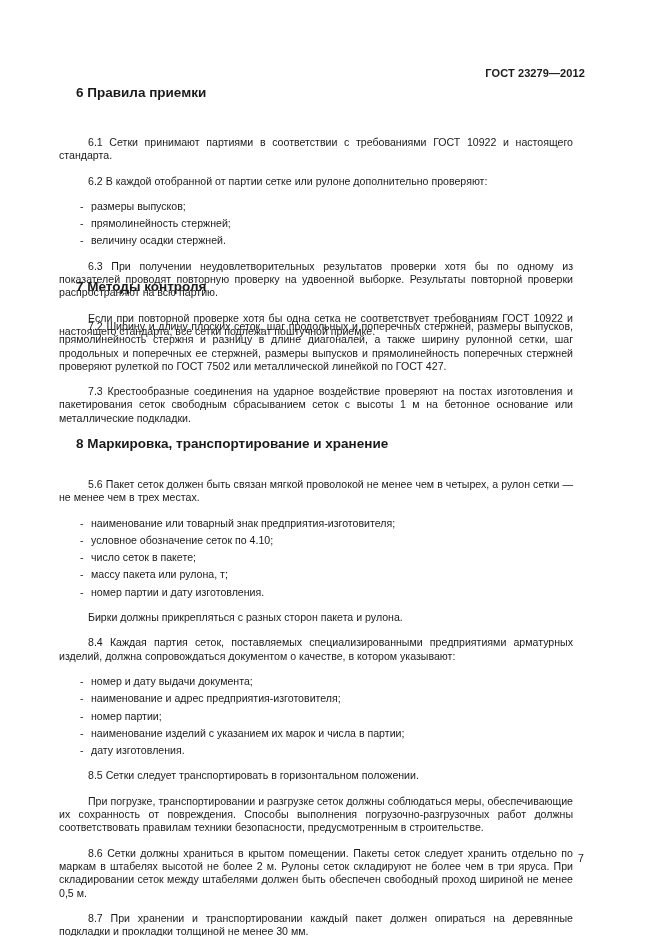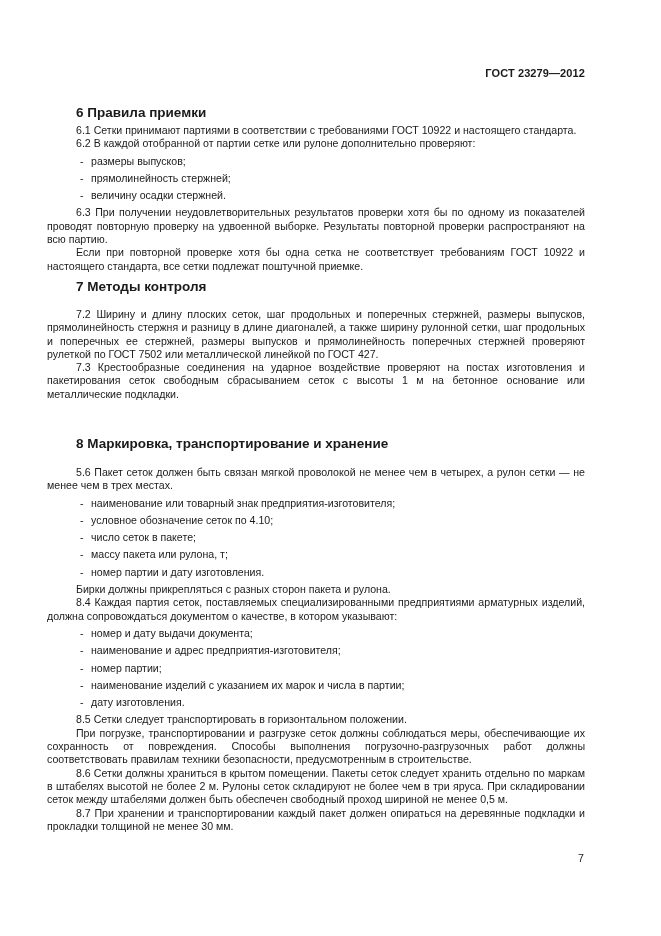--- a/index.html
+++ b/index.html
@@ -2,34 +2,34 @@
 <html><head>
 <meta charset="utf-8">
 <style>
   html, body { margin:0; padding:0; background:#ffffff; }
   body { width:661px; height:936px; position:relative; overflow:hidden;
          font-family:"Liberation Sans", sans-serif; color:#1a1a1a; }
   .page { position:absolute; left:47px; top:0; width:538px; }
   .doc-header { position:absolute; right:76px; top:67px; font-weight:bold; font-size:11px; letter-spacing:0.1px; }
   .section-title { position:absolute; left:29px; font-weight:bold; font-size:13.5px; }
   .block { position:absolute; left:0; width:538px; font-size:10.6px; line-height:13.3px; text-align:justify; }
-  .p { text-indent:29px; margin:0; }
+  .p { text-indent:29px; margin:12px; }
   .li { padding-left:29px; margin:4px; }
   .li .dash { display:inline-block; width:11px; }
   .page-number { position:absolute; left:578px; top:852px; font-size:10.6px; }
 </style>
 </head>
 <body>
 
 <div>
   <div class="doc-header">ГОСТ 23279—2012</div>
 
   <div class="page">
 
-    <div class="section-title" style="top:105px">6  Правила приемки</div>
+    <div class="section-title" style="top:85px">6  Правила приемки</div>
     <div class="block" style="top:124px">
       <p class="p">6.1  Сетки принимают партиями в соответствии с требованиями ГОСТ 10922 и настоящего стандарта.</p>
       <p class="p">6.2  В каждой отобранной от партии сетке или рулоне дополнительно проверяют:</p>
       <p class="li"><span class="dash">-</span><span>размеры выпусков;</span></p>
       <p class="li"><span class="dash">-</span><span>прямолинейность стержней;</span></p>
       <p class="li"><span class="dash">-</span><span>величину осадки стержней.</span></p>
       <p class="p">6.3  При получении неудовлетворительных результатов проверки хотя бы по одному из показателей проводят повторную проверку на удвоенной выборке. Результаты повторной проверки распространяют на всю партию.</p>
       <p class="p">Если при повторной проверке хотя бы одна сетка не соответствует требованиям ГОСТ 10922 и настоящего стандарта, все сетки подлежат поштучной приемке.</p>
     </div>
 

